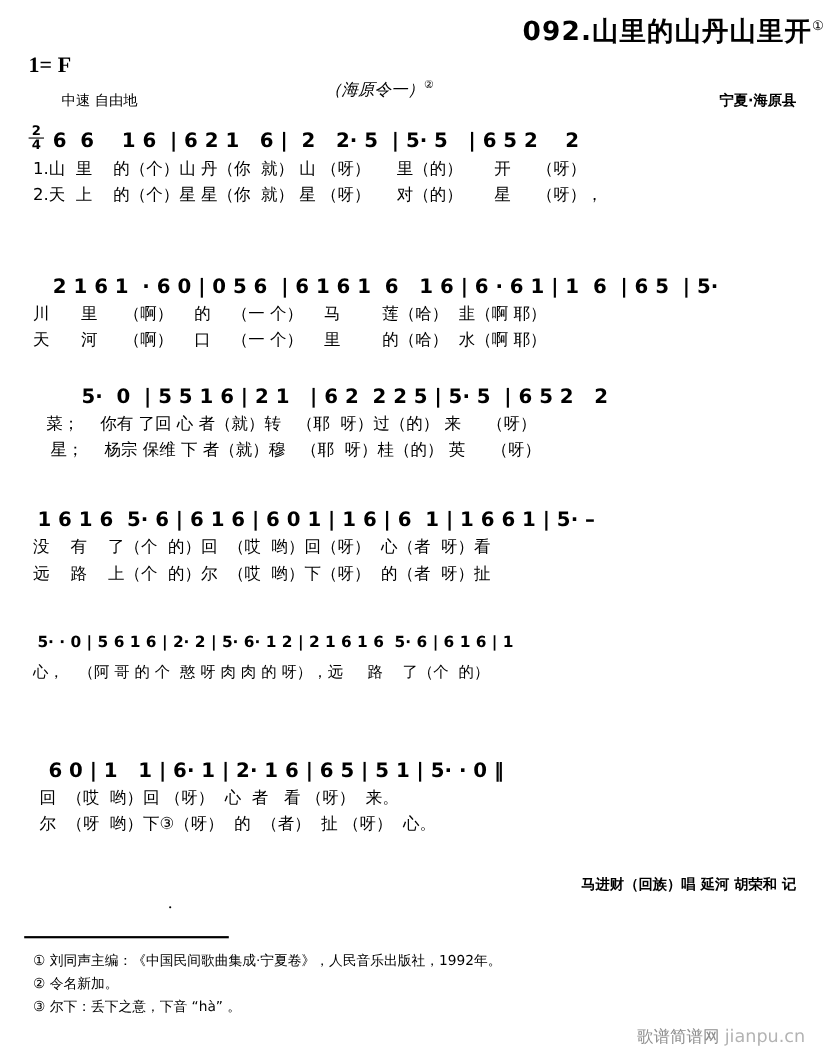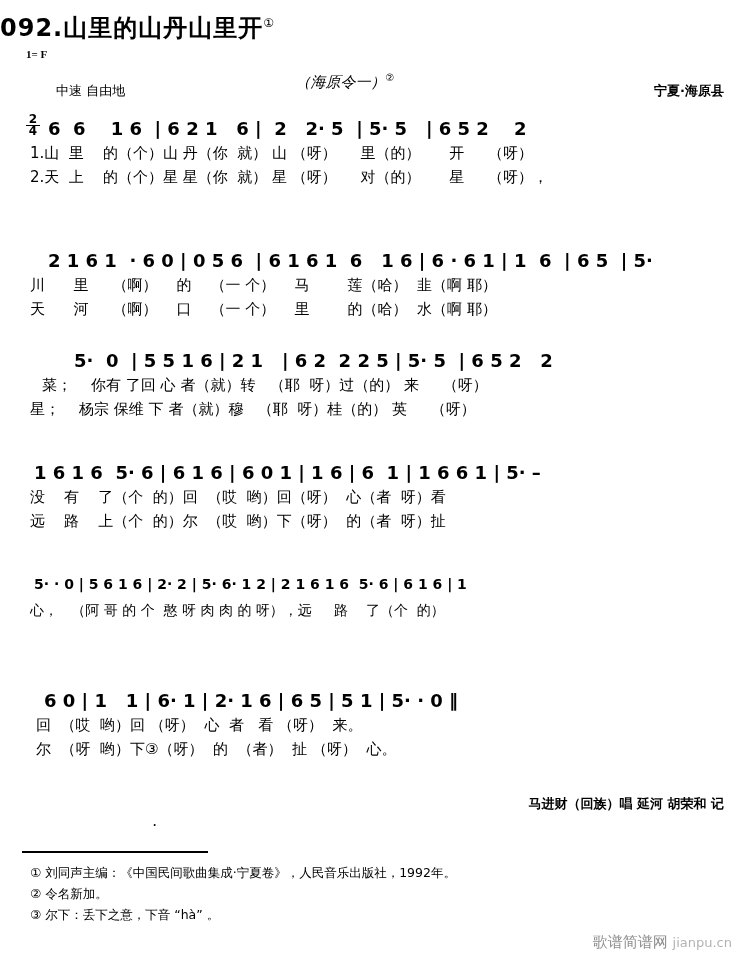--- a/index.html
+++ b/index.html
@@ -4,29 +4,29 @@
 <style>
   html,body{margin:0;padding:0;}
   body{
     width:750px;height:964px;background:#ffffff;
     font-family:"Liberation Serif", serif;
     color:#000;position:relative;overflow:hidden;
   }
   .sheet{position:relative;width:750px;height:964px;}
 
   .title{
-    position:absolute;top:12px;left:0;width:750px;text-align:left;
+    position:absolute;top:12px;left:0;width:750px;text-align:right;
     font-family:"DejaVu Sans", sans-serif;
     font-weight:bold;font-size:24px;letter-spacing:1px;
   }
   .title sup{font-size:12px;vertical-align:super;font-weight:normal;}
 
   .key{
     position:absolute;top:48px;left:26px;
-    font-family:"Liberation Serif", serif;font-weight:bold;font-size:11px;
+    font-family:"Liberation Serif", serif;font-weight:bold;font-size:20px;
   }
   .tempo{
     position:absolute;top:82px;left:56px;
     font-family:"DejaVu Sans", sans-serif;font-size:13px;
   }
   .subtitle{
     position:absolute;top:72px;left:0;width:690px;text-align:center;
     font-family:"DejaVu Sans", sans-serif;font-size:15px;font-style:italic;
   }
   .subtitle sup{font-size:10px;vertical-align:super;font-style:normal;}
@@ -63,21 +63,21 @@
 
   .footnotes{
     position:absolute;left:30px;top:862px;width:600px;
     font-family:"DejaVu Sans", sans-serif;font-size:12.5px;line-height:21px;
   }
 
   .watermark{
     position:absolute;right:18px;bottom:12px;
     font-family:"DejaVu Sans", sans-serif;font-size:15px;color:#8d8d8d;
   }
-  .watermark .site{color:#b3b3b3;font-size:13px;}
+  .watermark .site{color:#b3b3b3;font-size:16px;}
 </style>
 </head>
 <body>
 
 <div class="sheet">
 
   <div class="title">
     <span>092.山里的山丹山里开</span><sup>①</sup>
   </div>
 
@@ -102,21 +102,21 @@
 
   <div class="system" style="top:250px;">
     <div class="notes" style="padding-left:22px;">2 1 6 1  · 6 0 | 0 5 6  | 6 1 6 1  6   1 6 | 6 · 6 1 | 1  6  | 6 5  | 5·</div>
     <div class="lyric" style="padding-left:4px;">川      里     （啊）    的    （一 个）    马        莲（哈）  韭（啊 耶）</div>
     <div class="lyric" style="padding-left:4px;">天      河     （啊）    口    （一 个）    里        的（哈）  水（啊 耶）</div>
   </div>
 
   <div class="system" style="top:350px;">
     <div class="notes" style="padding-left:8px;margin-left:40px;">5·  0  | 5 5 1 6 | 2 1   | 6 2  2 2 5 | 5· 5  | 6 5 2   2</div>
     <div class="lyric" style="padding-left:4px;margin-left:12px;">菜；    你有 了回 心 者（就）转   （耶  呀）过（的） 来     （呀）</div>
-    <div class="lyric" style="padding-left:4px;">星；    杨宗 保维 下 者（就）穆   （耶  呀）桂（的） 英     （呀）</div>
+    <div class="lyric" style="padding-left:4px;margin-left:16px;">星；    杨宗 保维 下 者（就）穆   （耶  呀）桂（的） 英     （呀）</div>
   </div>
 
   <div class="system" style="top:462px;">
     <div class="notes" style="padding-left:8px;">1 6 1 6  5· 6 | 6 1 6 | 6 0 1 | 1 6 | 6  1 | 1 6 6 1 | 5· –</div>
     <div class="lyric" style="padding-left:4px;">没    有    了（个  的）回  （哎  哟）回（呀）  心（者  呀）看</div>
     <div class="lyric" style="padding-left:4px;">远    路    上（个  的）尔  （哎  哟）下（呀）  的（者  呀）扯</div>
   </div>
 
   <div class="system" style="top:576px;">
     <div class="notes" style="padding-left:8px;font-size:14px;">5· · 0 | 5 6 1 6 | 2· 2 | 5· 6· 1 2 | 2 1 6 1 6  5· 6 | 6 1 6 | 1</div>

